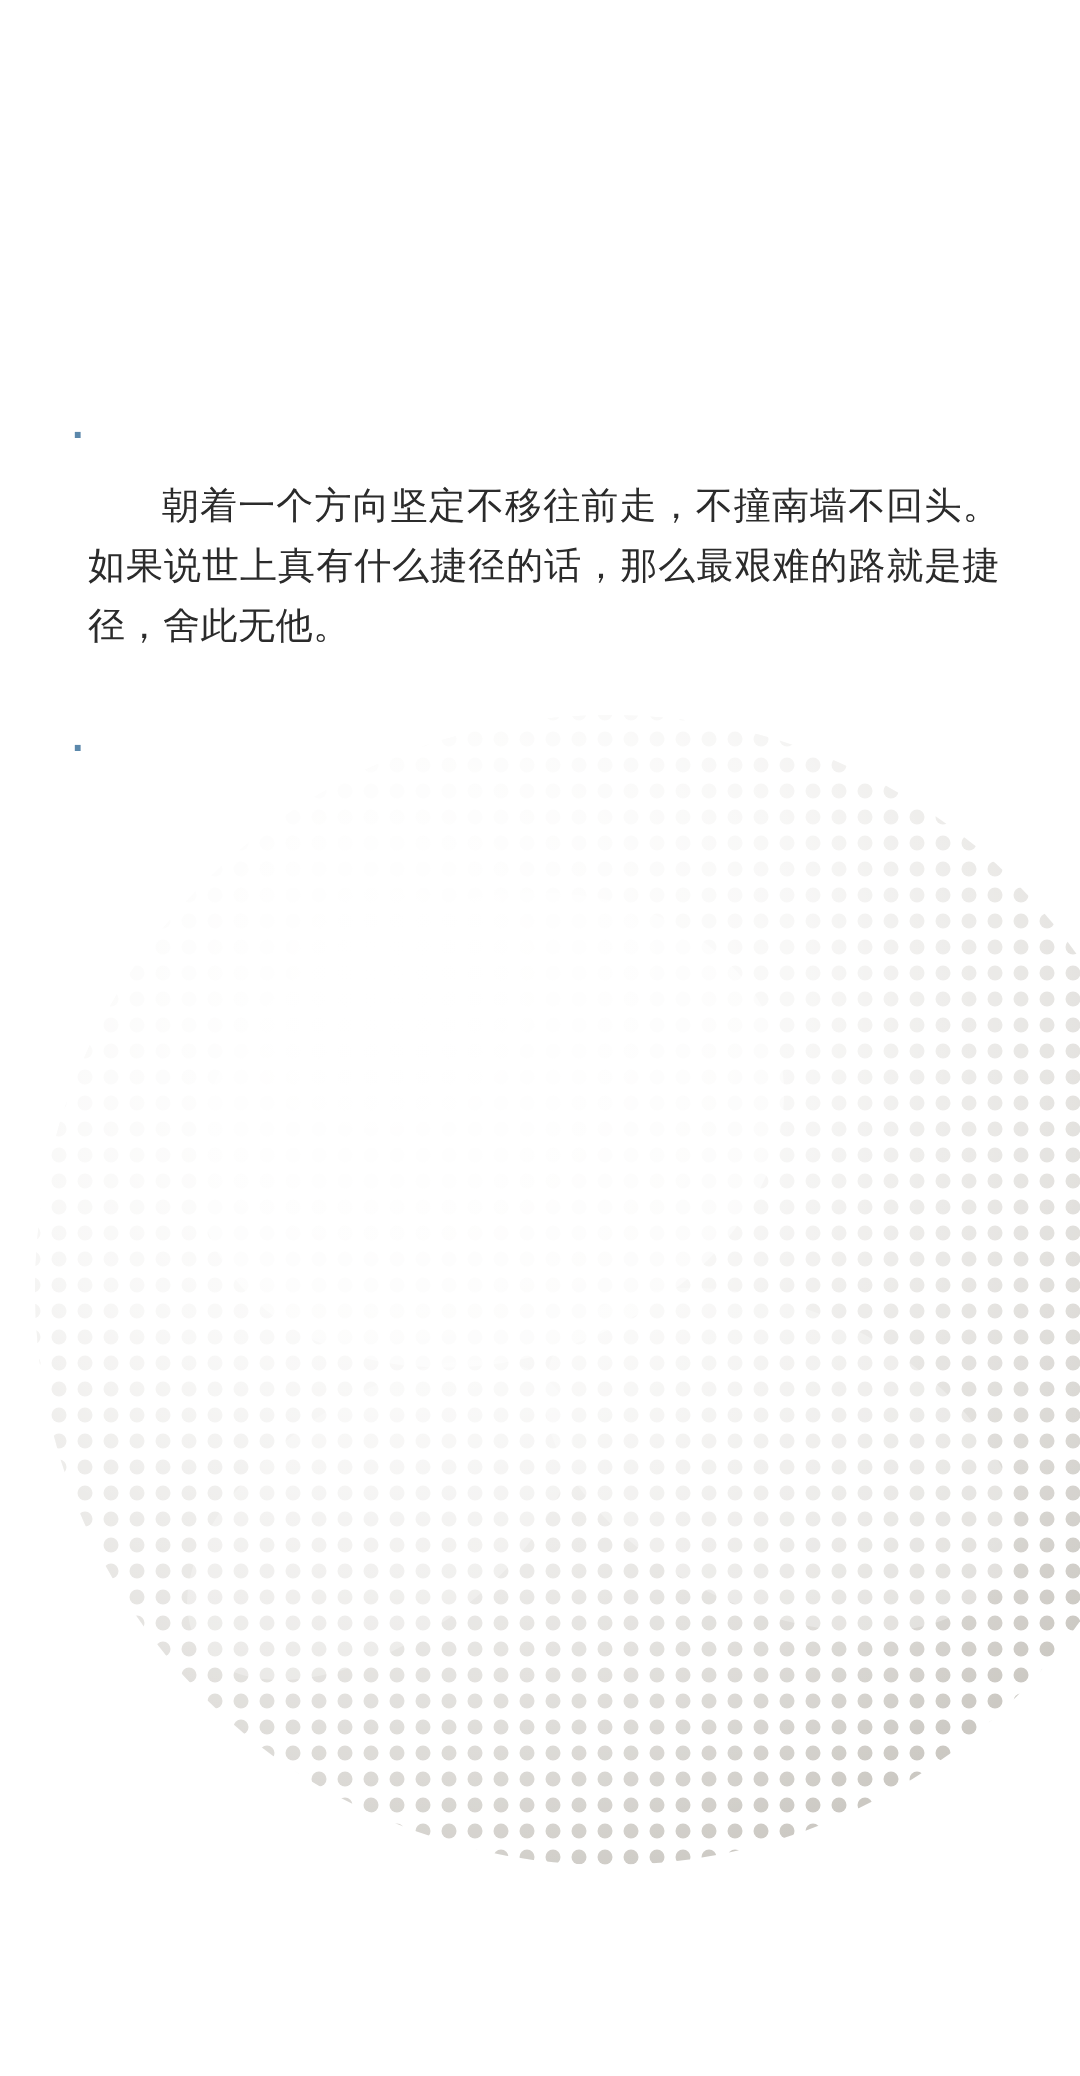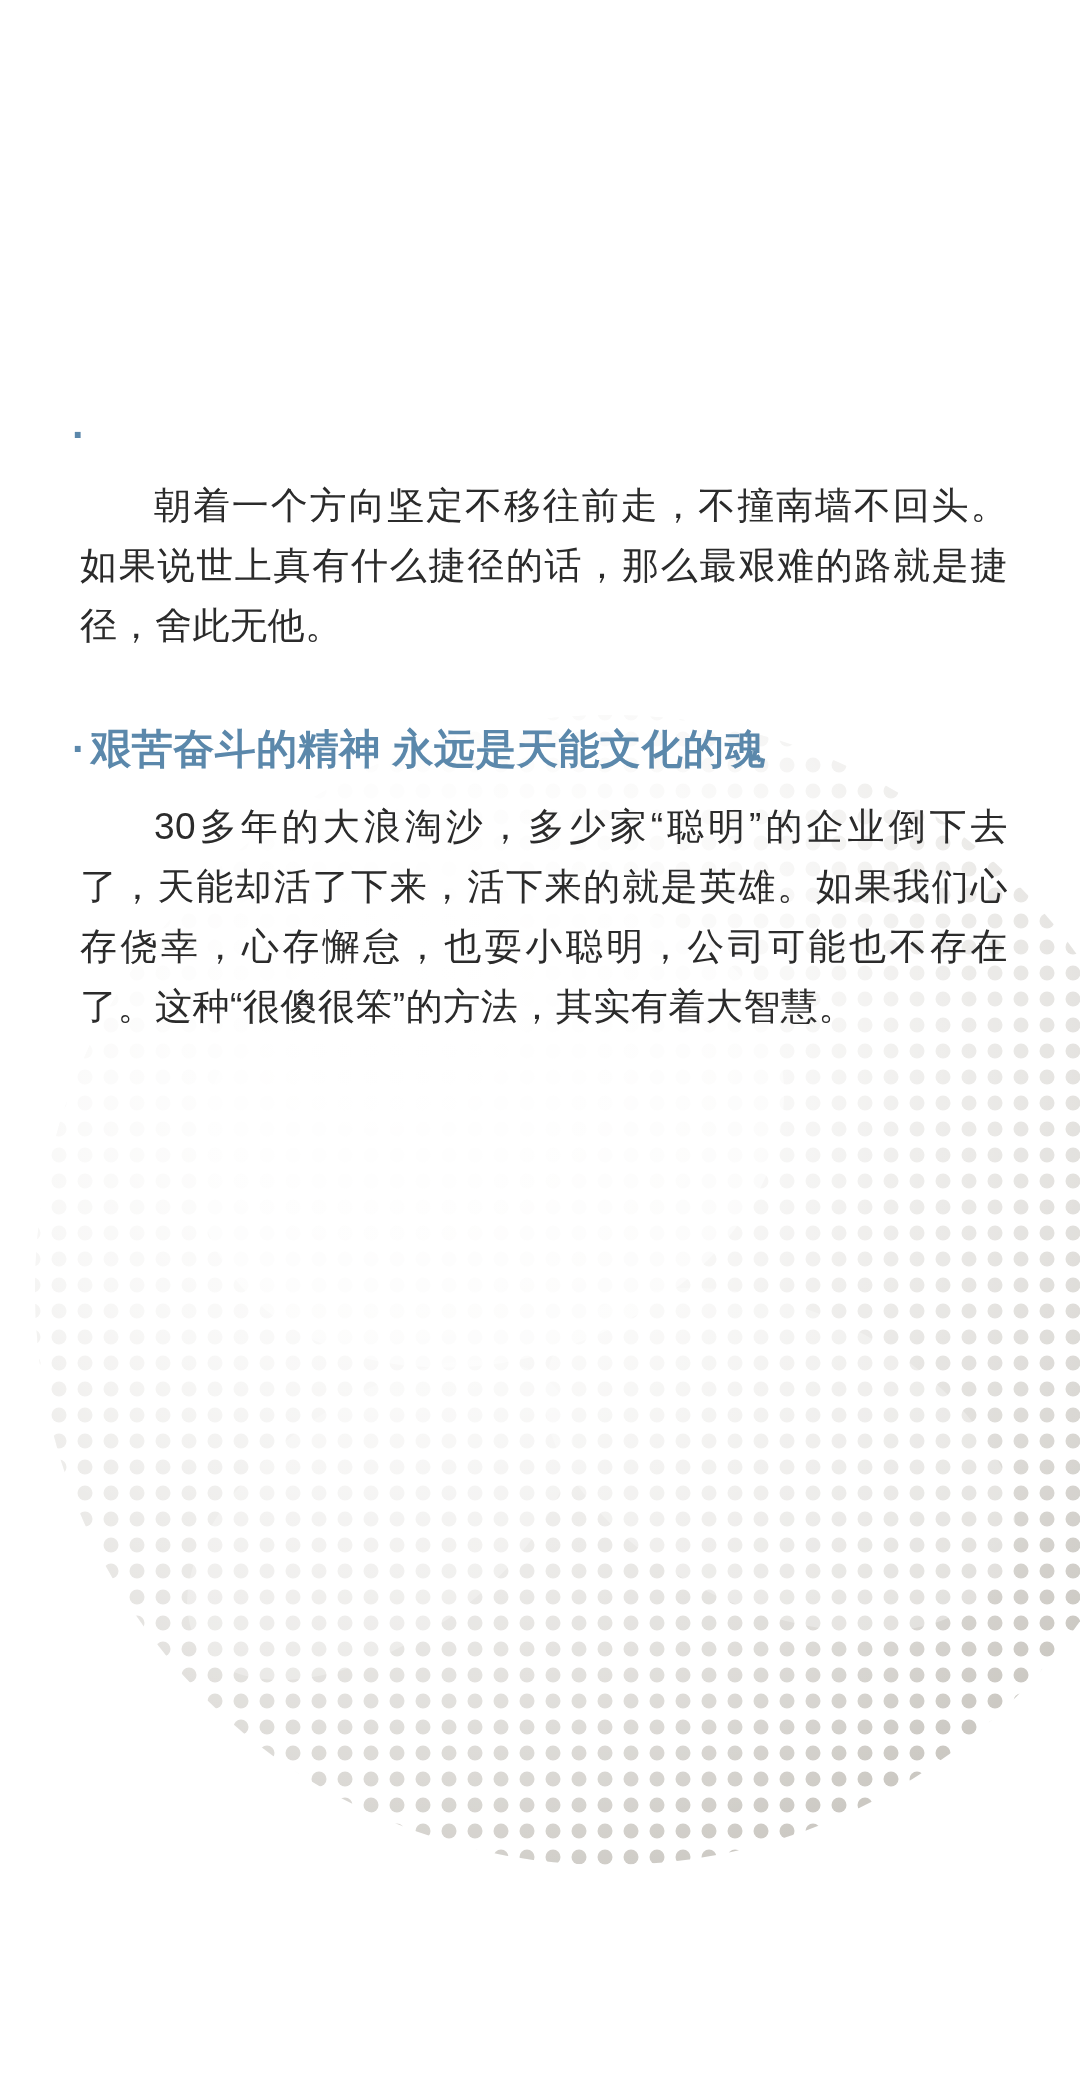--- a/index.html
+++ b/index.html
@@ -69,21 +69,21 @@
     flex: 0 0 auto;
   }
 
   .section-body {
     color: #2b2b2b;
     font-size: 37px;
     line-height: 1.62;
     text-align: justify;
     text-justify: inter-ideograph;
     text-indent: 2em;
-    margin: 8px;
+    margin: 16px;
     letter-spacing: 0.5px;
   }
 
   .gap-1 { height: 56px; }
 </style>
 </head>
 <body>
 
 <div class="sphere-wrap">
   <svg viewBox="0 0 1180 1180" xmlns="http://www.w3.org/2000/svg" aria-hidden="true">
@@ -129,19 +129,17 @@
         <span class="bullet-dot">·</span>
       </h2>
       <p class="section-body">朝着一个方向坚定不移往前走，不撞南墙不回头。如果说世上真有什么捷径的话，那么最艰难的路就是捷径，舍此无他。</p>
     </div>
 
     <div class="gap-1"></div>
 
     <div class="section">
       <h2 class="section-heading">
         <span class="bullet-dot">·</span>
-        <span>艰苦奋斗的精神  永远是天能文化的魂</span>
       </h2>
-      <p class="section-body">30多年的大浪淘沙，多少家“聪明”的企业倒下去了，天能却活了下来，活下来的就是英雄。如果我们心存侥幸，心存懈怠，也耍小聪明，公司可能也不存在了。这种“很傻很笨”的方法，其实有着大智慧。</p>
     </div>
 
   </div>
 </div>
 
 </body></html>

